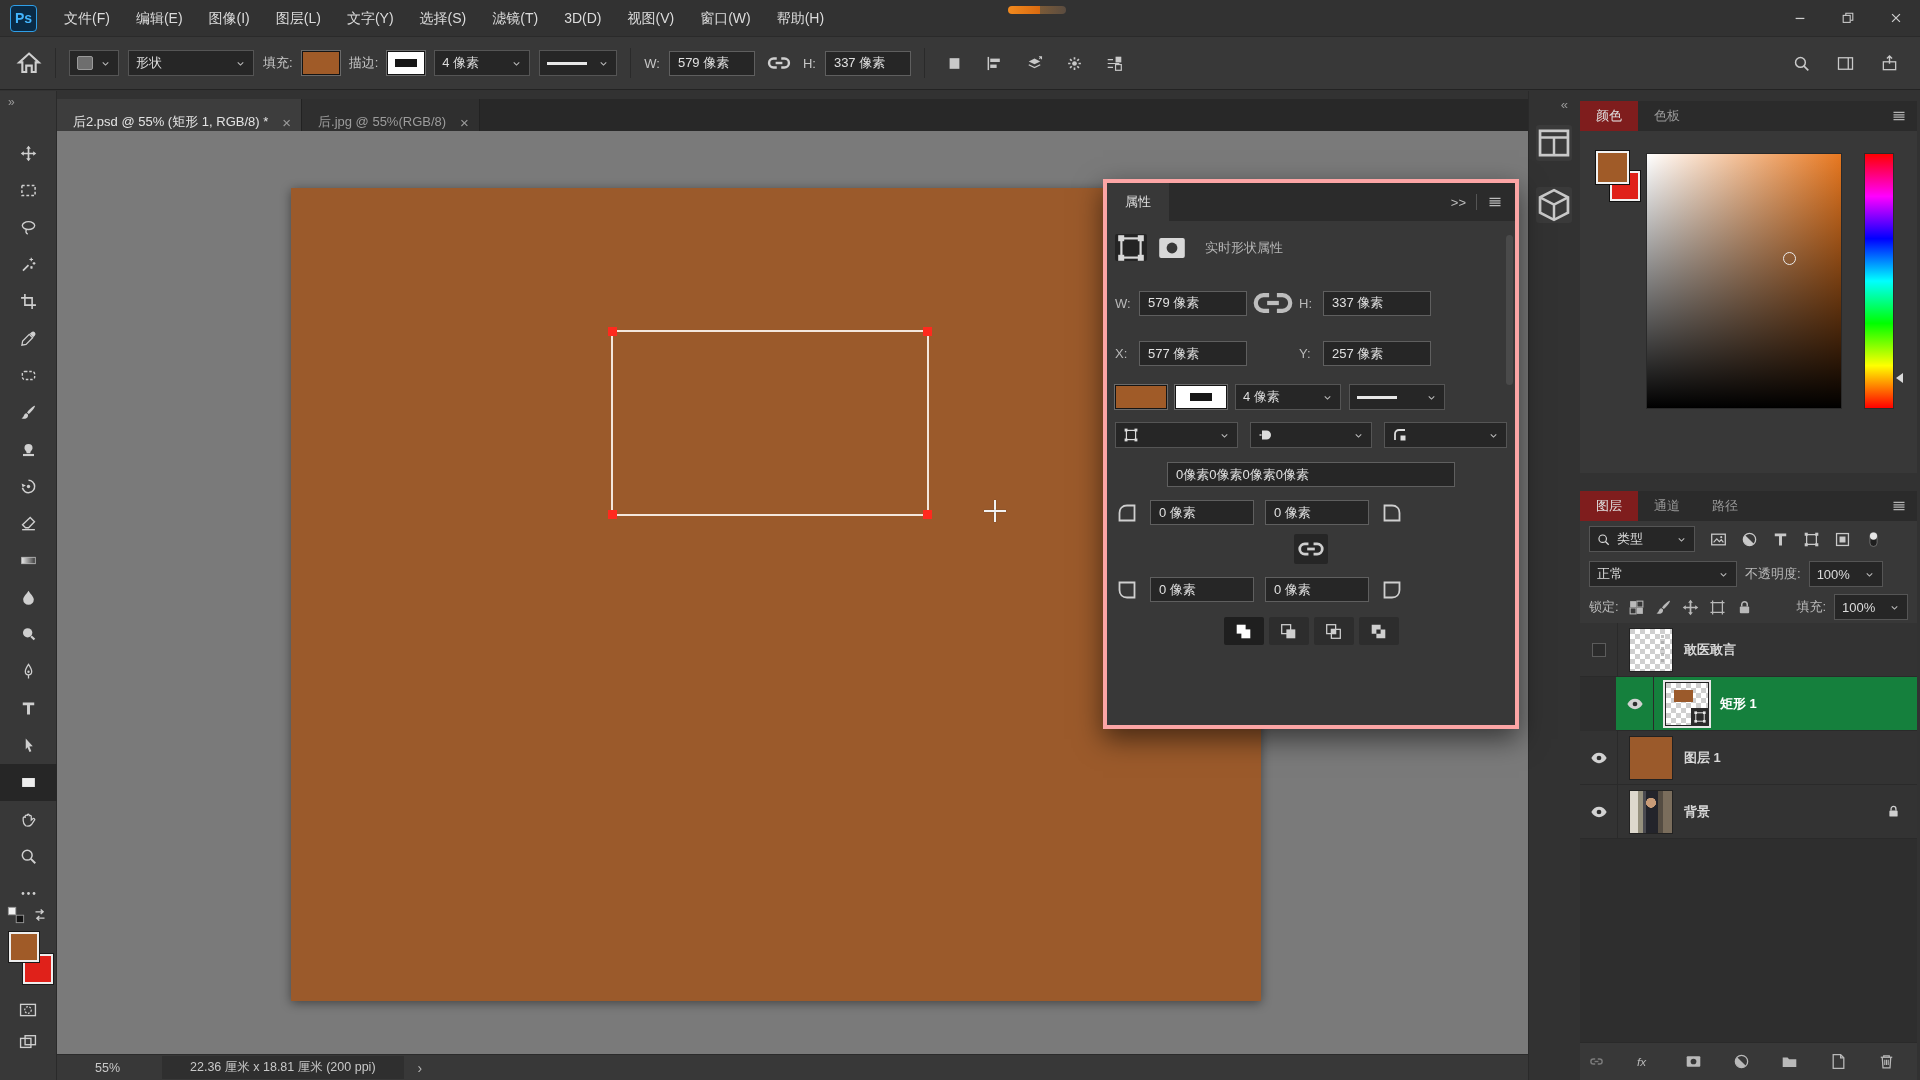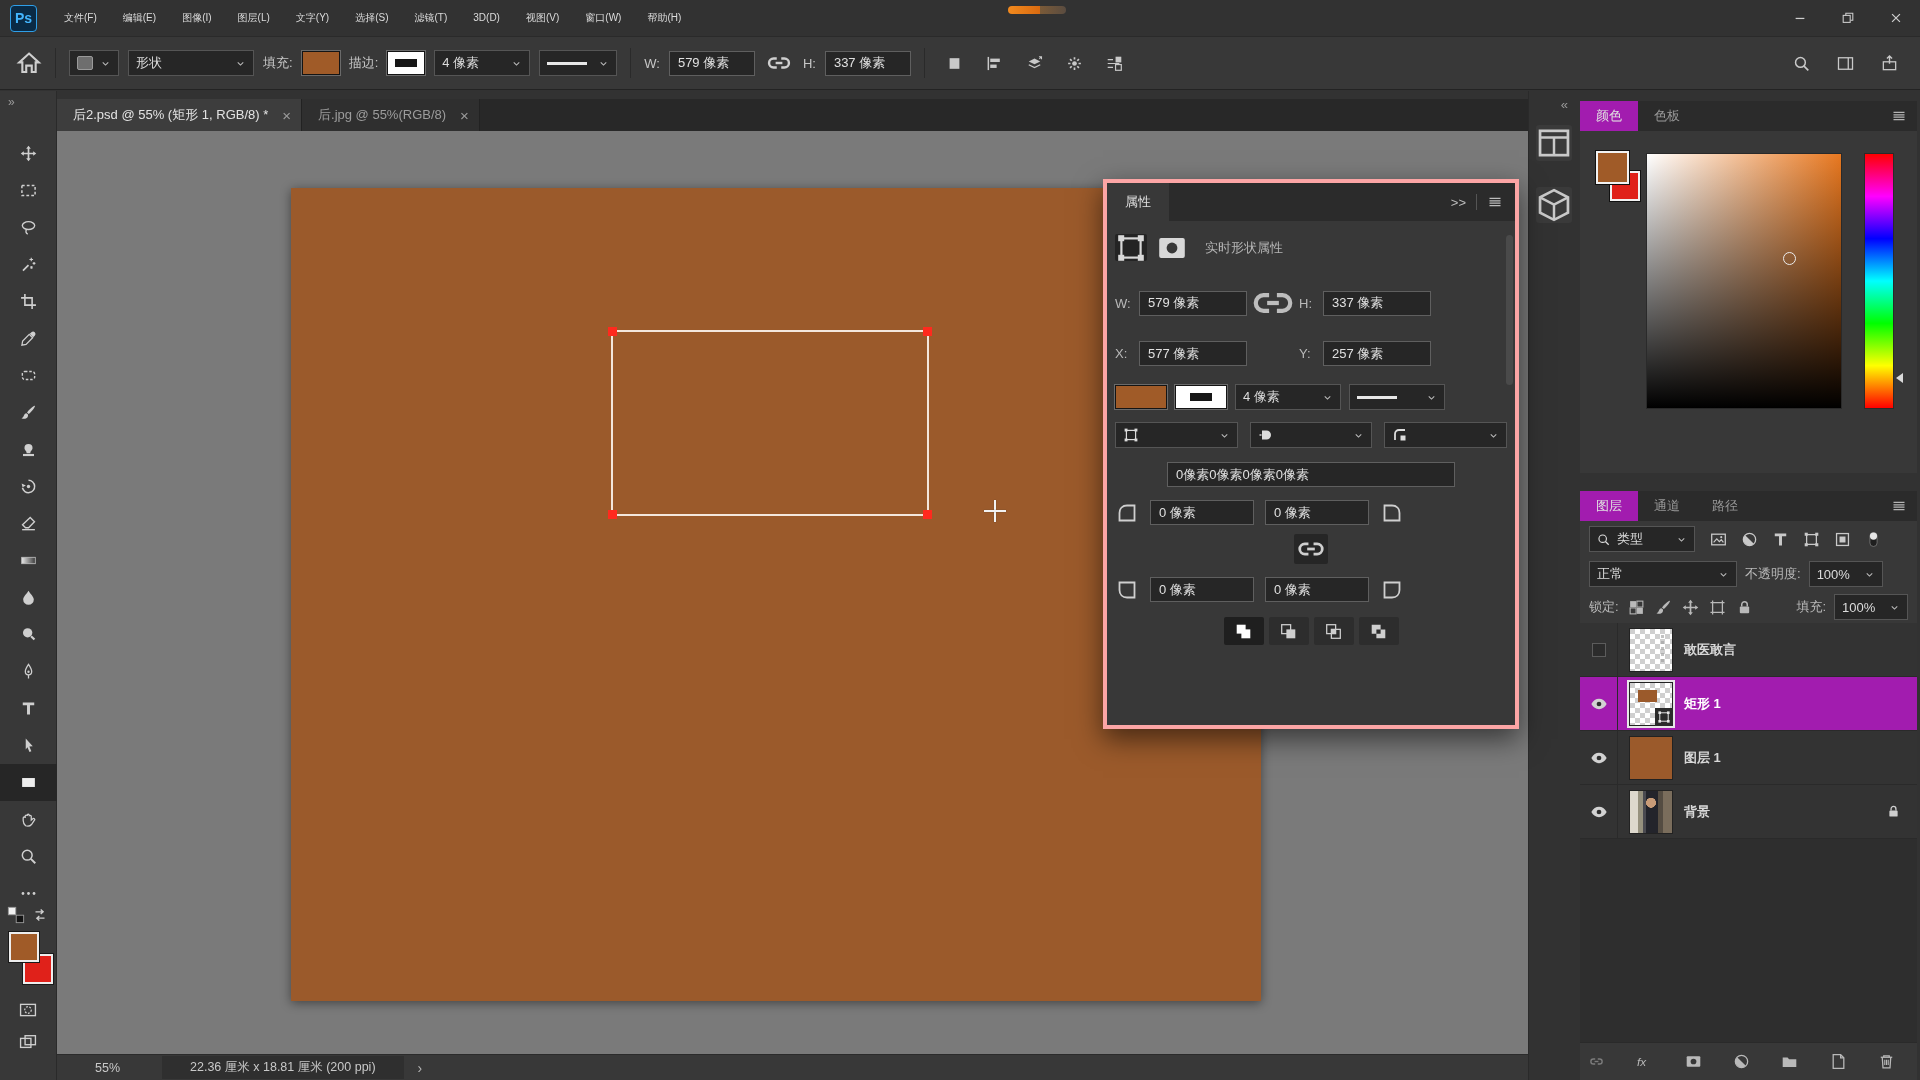--- a/index.html
+++ b/index.html
@@ -5,21 +5,21 @@
   *{margin:0;padding:0;box-sizing:border-box;}
   html,body{width:1920px;height:1080px;overflow:hidden;background:#323232;
     font-family:"Liberation Sans","DejaVu Sans",sans-serif;color:#d6d6d6;font-size:13px;}
   svg{display:block;}
   .icon-btn svg,.tool svg{width:17px;height:17px;}
   
   .titlebar{position:relative;height:36px;background:#323232;display:flex;align-items:center;}
   .ps-logo{width:27px;height:27px;margin:0 14px 0 10px;background:#0a2a45;border:1px solid #2f9fe8;
     border-radius:4px;color:#43b6ff;font-weight:bold;font-size:14px;display:flex;align-items:center;justify-content:center;}
   .menubar{display:flex;height:36px;}
-  .menu-item{padding:0 13px;line-height:36px;color:#dcdcdc;font-size:10px;cursor:default;}
+  .menu-item{padding:0 13px;line-height:36px;color:#dcdcdc;font-size:14px;cursor:default;}
   .sync-pill{position:absolute;left:1008px;top:6px;width:58px;height:8px;border-radius:4px;
     background:linear-gradient(90deg,#f28a1e,#d96a10 55%,#7a5a38 56%,#5a4c40);}
   .win-controls{margin-left:auto;display:flex;}
   .win-btn{width:48px;height:36px;display:flex;align-items:center;justify-content:center;color:#cfcfcf;}
   .win-btn svg{width:14px;height:14px;}
   
   .optionsbar{position:relative;height:54px;background:#383838;border-top:1px solid #2a2a2a;
     border-bottom:1px solid #232323;display:flex;align-items:center;padding-left:16px;gap:9px;}
   .sep{width:1px;height:30px;background:#2a2a2a;margin:0 4px;}
   .ob-icon{color:#cfcfcf;display:flex;align-items:center;justify-content:center;width:26px;height:26px;}
@@ -51,21 +51,21 @@
   .cc-swap{position:absolute;left:31px;top:0;width:18px;height:18px;color:#cfcfcf;}
   .fg-swatch{position:absolute;left:9px;top:26px;width:30px;height:30px;border:2px solid #ededed;
     box-shadow:0 0 0 1px #1a1a1a;z-index:2;}
   .bg-swatch{position:absolute;left:23px;top:48px;width:30px;height:30px;border:2px solid #ededed;
     box-shadow:0 0 0 1px #1a1a1a;z-index:1;}
   .cc-btn{position:absolute;left:13px;width:30px;height:24px;color:#cfcfcf;display:flex;align-items:center;justify-content:center;}
   .cc-btn svg{width:22px;height:18px;}
   
   .docarea{position:absolute;left:57px;right:392px;top:0;bottom:0;}
   .tabbar{position:absolute;top:8px;left:0;right:0;height:32px;background:#282828;display:flex;}
-  .tab{height:32px;display:flex;align-items:center;padding:0 10px 0 16px;font-size:13px;background:#2f2f2f;
+  .tab{height:32px;display:flex;align-items:flex-end;padding:0 10px 0 16px;font-size:13px;background:#2f2f2f;
     color:#9c9c9c;border-right:1px solid #222;max-width:340px;white-space:nowrap;}
   .tab.active{background:#3d3d3d;color:#e3e3e3;}
   .tclose{margin-left:14px;font-size:15px;color:#9c9c9c;}
   .canvas{position:absolute;left:0;right:0;top:40px;bottom:26px;background:#7a7a7a;overflow:hidden;}
   .document{position:absolute;left:234px;top:57px;width:970px;height:813px;box-shadow:0 2px 10px rgba(0,0,0,.45);}
   .shape-selection{position:absolute;border:2px solid #f4e7dd;}
   .handle{position:absolute;width:9px;height:9px;}
   .h-tl{left:-5px;top:-5px;} .h-tr{right:-5px;top:-5px;} .h-bl{left:-5px;bottom:-5px;} .h-br{right:-5px;bottom:-5px;}
   .crosshair{position:absolute;width:22px;height:22px;}
   .crosshair::before,.crosshair::after{content:"";position:absolute;background:#f2f2f2;box-shadow:0 0 1px #333;}
@@ -111,21 +111,21 @@
   
   .dockstrip{position:absolute;left:1528px;width:49px;top:0;bottom:0;background:#323232;border-left:1px solid #2a2a2a;}
   .ds-collapse{position:absolute;top:6px;right:9px;color:#9a9a9a;font-size:13px;}
   .ds-btn{position:absolute;left:7px;width:36px;height:36px;background:#3a3a3a;border-radius:3px;
     display:flex;align-items:center;justify-content:center;color:#c9c9c9;}
   
   .rightcol{position:absolute;left:1577px;right:0;top:0;bottom:0;background:#323232;}
   .panel{position:absolute;left:3px;right:3px;background:#383838;}
   .ptabs{height:30px;background:#2b2b2b;display:flex;align-items:center;}
   .ptab{height:30px;padding:0 16px;display:flex;align-items:center;color:#999;}
-  .ptab.active{background:#a21caf;color:#e0e0e0;}
+  .ptab.active{background:#7f1d1d;color:#e0e0e0;}
   .ptabs .pmenu{margin-left:auto;padding-right:10px;color:#b5b5b5;}
   .color-panel{top:10px;height:372px;}
   .cp-body{position:relative;height:342px;}
   .cp-fg{position:absolute;left:16px;top:20px;width:33px;height:33px;border:2px solid #f2f2f2;
     box-shadow:0 0 0 1px #111;z-index:2;}
   .cp-bg{position:absolute;left:30px;top:40px;width:30px;height:30px;border:2px solid #f2f2f2;
     box-shadow:0 0 0 1px #111;z-index:1;}
   .cp-grad{position:absolute;left:66px;top:22px;width:196px;height:256px;border:1px solid #2a2a2a;
     background:linear-gradient(to bottom,rgba(0,0,0,0),#000),linear-gradient(to right,#fff,#e87820);}
   .cp-picker{position:absolute;width:13px;height:13px;border:1.6px solid #ececec;border-radius:50%;}
@@ -140,21 +140,21 @@
   .lp-filter .icon-btn{width:22px;height:22px;display:flex;align-items:center;justify-content:center;color:#c9c9c9;}
   .lp-blend{height:34px;display:flex;align-items:center;padding:0 9px;gap:8px;}
   .blend-combo{width:148px;}
   .small-lbl{color:#b9b9b9;}
   .pct-combo{width:74px;}
   .lp-lock{height:32px;display:flex;align-items:center;padding:0 9px;gap:9px;}
   .lp-lock .icon-btn{width:18px;height:18px;display:flex;align-items:center;justify-content:center;color:#b9b9b9;}
   .lp-lock .fill-group{margin-left:auto;display:flex;align-items:center;gap:8px;}
   .layer-list{position:absolute;top:132px;bottom:38px;left:0;right:0;background:#2e2e2e;overflow:hidden;}
   .layer-row{height:54px;display:flex;align-items:center;background:#333;border-bottom:1px solid #2a2a2a;font-weight:bold;}
-  .layer-row.selected{background:#a21caf;}
+  .layer-row.selected{background:#15803d;margin-left:36px;}
   .vis-cell{width:38px;align-self:stretch;display:flex;align-items:center;justify-content:center;
     border-right:1px solid #2a2a2a;color:#d2d2d2;}
   .vis-cell svg{width:18px;height:18px;}
   .vis-box{width:14px;height:14px;border:1px solid #5c5c5c;background:#2c2c2c;}
   .thumb{width:44px;height:44px;margin:0 11px;position:relative;border:1px solid #222;}
   .checker,.t-checker-faint,.t-checker-shape{background:repeating-conic-gradient(#ffffff 0% 25%,#cfcfcf 0% 50%);
     background-size:10px 10px;}
   .t-checker-faint::after{content:"";position:absolute;right:8px;top:6px;width:3px;height:30px;
     background:repeating-linear-gradient(#9a9a9a 0 3px,transparent 3px 6px);opacity:.6;}
   .t-brown{background:#9b5a2b;}

